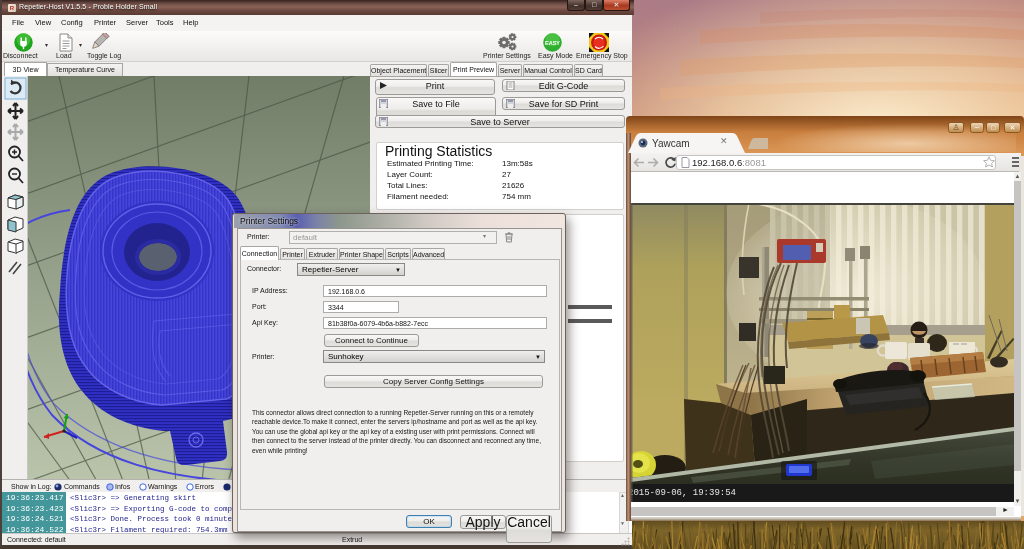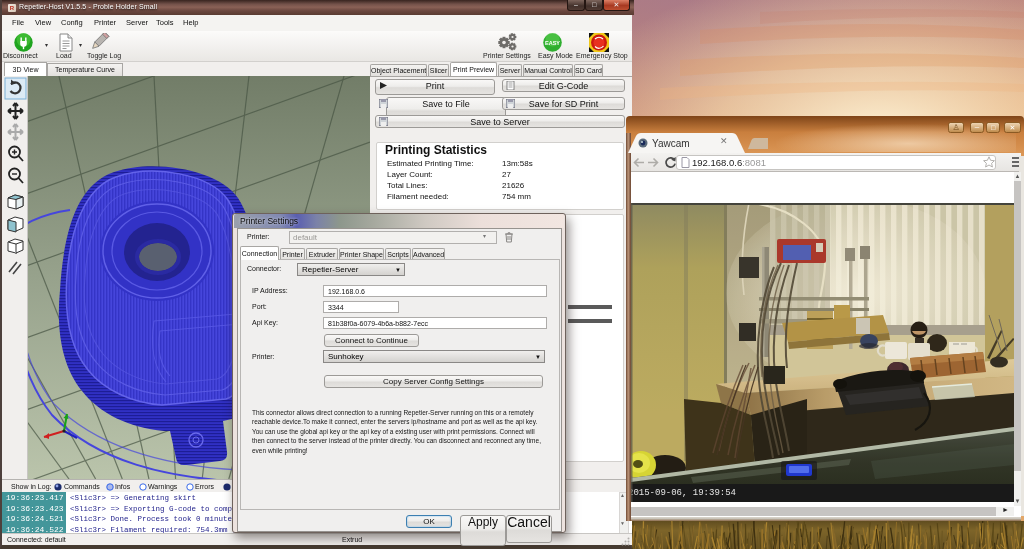--- a/index.html
+++ b/index.html
@@ -1199,21 +1199,21 @@
  <div id="rpanel">
    <div class="tab" style="left:0;top:2px;width:57px;height:12px;line-height:11px">Object Placement</div>
    <div class="tab" style="left:58px;top:2px;width:21px;height:12px;line-height:11px">Slicer</div>
    <div class="tab tabsel" style="left:80px;top:0;width:47px;height:14px;line-height:13px">Print Preview</div>
    <div class="tab" style="left:128px;top:2px;width:24px;height:12px;line-height:11px">Server</div>
    <div class="tab" style="left:153px;top:2px;width:50px;height:12px;line-height:11px">Manual Control</div>
    <div class="tab" style="left:204px;top:2px;width:29px;height:12px;line-height:11px">SD Card</div>
    <div class="abs" style="left:0;top:14px;width:262px;height:1px;background:#a8a6a3"></div>
    <div class="btn7" style="left:5px;top:17px;width:120px;height:16px;line-height:12px">Print</div>
    <div class="btn7" style="left:132px;top:17px;width:123px;height:13px;line-height:12px">Edit G-Code</div>
-   <div class="btn7" style="left:16px;top:35px;width:120px;height:26px;line-height:12px">Save to File</div>
+   <div class="btn7" style="left:6px;top:35px;width:120px;height:26px;line-height:12px">Save to File</div>
    <div class="btn7" style="left:132px;top:35px;width:123px;height:13px;line-height:12px">Save for SD Print</div>
    <div class="btn7" style="left:5px;top:53px;width:250px;height:13px;line-height:12px">Save to Server</div>
    <svg class="abs" style="left:9px;top:19px" width="9" height="9" viewBox="0 0 9 9">
           <path d="M1 1 L8 4.5 L1 8 Z" fill="#222"></path>
         </svg>
    <svg class="abs" style="left:136px;top:19px" width="9" height="9" viewBox="0 0 9 9">
           <rect x="1" y="0" width="7" height="9" fill="#fff" stroke="#666" stroke-width=".8"></rect>
           <path d="M2.5 2 h4 M2.5 4 h4 M2.5 6 h4" stroke="#888" stroke-width=".8"></path>
         </svg>
    <svg class="abs" style="left:9px;top:37px" width="9" height="9" viewBox="0 0 9 9">
@@ -1226,21 +1226,21 @@
           <rect x="2" y="0" width="5" height="3" fill="#99a"></rect>
           <rect x="2" y="5" width="5" height="4" fill="#eee"></rect>
         </svg>
    <svg class="abs" style="left:9px;top:55px" width="9" height="9" viewBox="0 0 9 9">
           <rect x="0" y="0" width="9" height="9" fill="#cfd4d8" stroke="#667"></rect>
           <rect x="2" y="0" width="5" height="3" fill="#99a"></rect>
           <rect x="2" y="5" width="5" height="4" fill="#eee"></rect>
         </svg>
 
    <div class="abs" style="left:6px;top:80px;width:248px;height:68px;background:#fff;border:1px solid #d2d0cd;border-radius:2px"></div>
-   <div class="abs" style="left:12px;top:81px;font-size:12px;font-weight:bold;color:#111;background:#fff;padding:0 3px">Printing Statistics</div>
+   <div class="abs" style="left:12px;top:81px;font-size:14px;font-weight:normal;color:#111;background:#fff;padding:0 3px">Printing Statistics</div>
    <div class="small" style="left:17px;top:97px;font-size:8px">Estimated Printing Time:</div>
         <div class="small" style="left:132px;top:97px;font-size:8px">13m:58s</div>
    <div class="small" style="left:17px;top:108px;font-size:8px">Layer Count:</div>
         <div class="small" style="left:132px;top:108px;font-size:8px">27</div>
    <div class="small" style="left:17px;top:119px;font-size:8px">Total Lines:</div>
         <div class="small" style="left:132px;top:119px;font-size:8px">21626</div>
    <div class="small" style="left:17px;top:130px;font-size:8px">Filament needed:</div>
         <div class="small" style="left:132px;top:130px;font-size:8px">754 mm</div>
 
    <div class="abs" style="left:6px;top:152px;width:248px;height:248px;background:#fff;border:1px solid #d2d0cd;border-radius:2px"></div>
@@ -1587,17 +1587,17 @@
     <div class="small" style="left:14px;top:74px">Port:</div>
     <div class="field" style="left:85px;top:72px;width:76px;height:12px">3344</div>
     <div class="small" style="left:14px;top:90px">Api Key:</div>
     <div class="field" style="left:85px;top:88px;width:224px;height:12px">81b38f0a-6079-4b6a-b882-7ecc</div>
     <div class="btn7" style="left:86px;top:105px;width:95px;height:13px;line-height:12px;font-size:8px">Connect to Continue</div>
     <div class="small" style="left:14px;top:124px">Printer:</div>
     <div class="abs" style="left:85px;top:121px;width:222px;height:13px;background:linear-gradient(180deg,#f0efed,#d4d2cf);border:1px solid #8a8886;font-size:8px;line-height:12px;padding-left:4px">Sunhokey<span style="position:absolute;right:3px;top:0;font-size:6px;color:#111">▼</span></div>
     <div class="btn7" style="left:86px;top:146px;width:219px;height:13px;line-height:12px;font-size:8px">Copy Server Config Settings</div>
     <div class="abs" style="left:14px;top:179px;width:296px;font-size:6.5px;line-height:9.4px;color:#151515">This connector allows direct connection to a running Repetier-Server running on this or a remotely reachable device.To make it connect, enter the servers ip/hostname and port as well as the api key. You can use the global api key or the api key of a existing user with print permissions. Connect will then connect to the server instead of the printer directly. You can disconnect and reconnect any time, even while printing!</div>
     <div class="btn7" style="left:168px;top:286px;width:46px;height:13px;line-height:12px;font-size:8px;border-color:#3c7fb1;box-shadow:0 0 2px #7ab8e8 inset">OK</div>
-    <div class="btn7" style="left:222px;top:286px;width:46px;height:31px;line-height:12px;font-size:12px">Apply</div>
+    <div class="btn7" style="left:222px;top:286px;width:46px;height:14px;line-height:12px;font-size:14px">Apply</div>
     <div class="btn7" style="left:268px;top:286px;width:46px;height:28px;line-height:12px;font-size:14px">Cancel</div>
   </div>
 </div>
 </div>
 
 </body></html>

